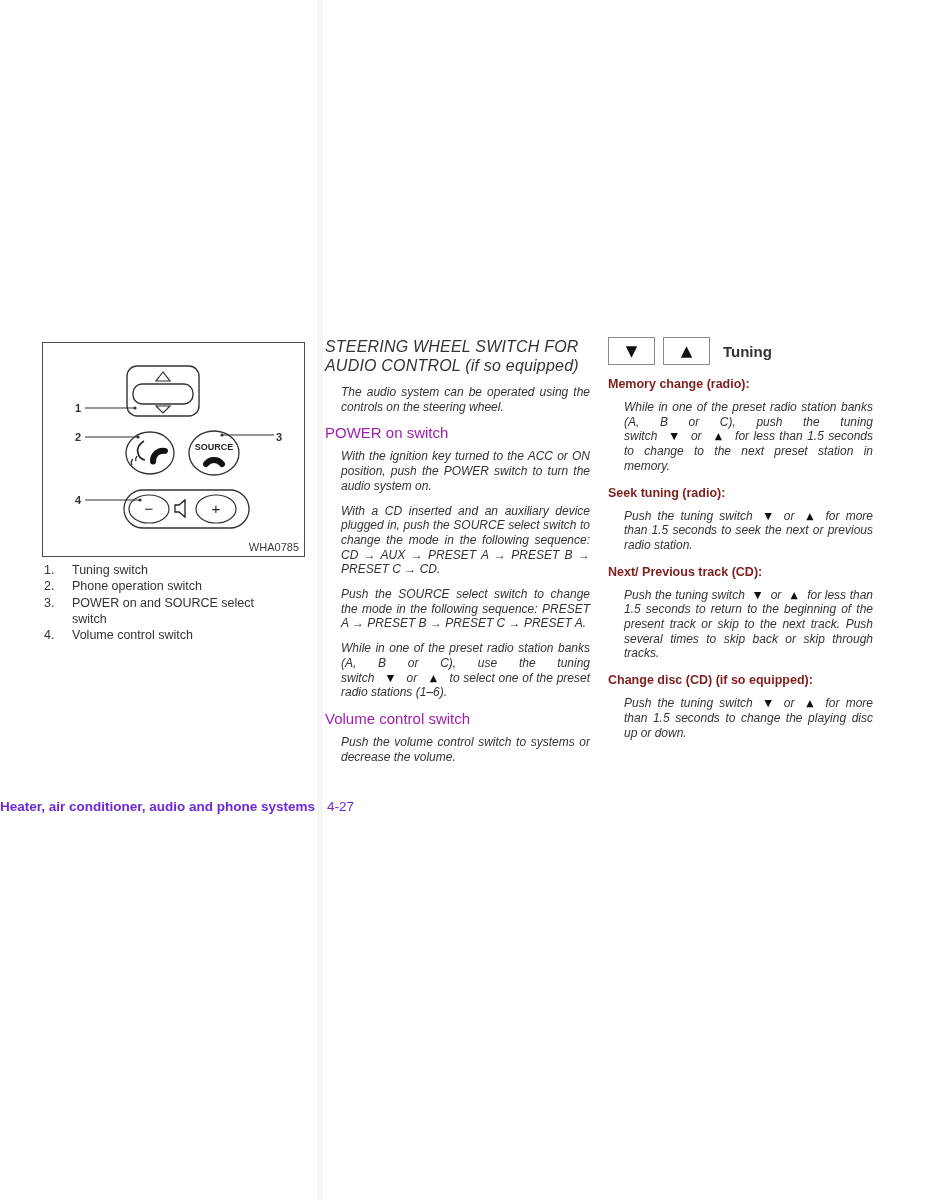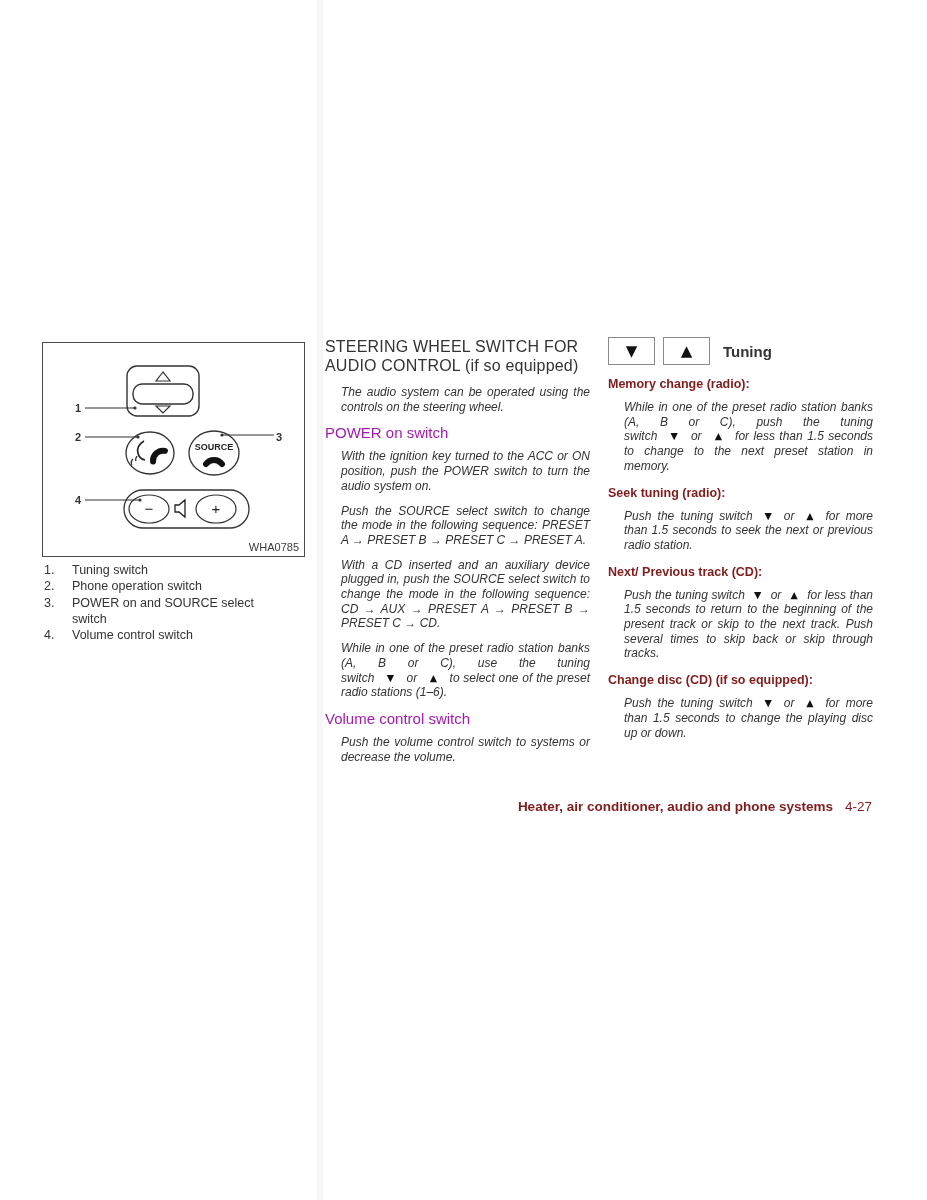--- a/index.html
+++ b/index.html
@@ -14,38 +14,38 @@
                 border:1.5px solid #4a4a4a; background:#fff; }
   .caption { position:absolute; left:44px; top:562px; width:256px; font-size:12.5px; line-height:16.3px; color:#333; }
   .caption-row { display:flex; }
   .caption-num { width:28px; flex:0 0 28px; }
   .caption-text { width:200px; }
 
   
   .col-mid { position:absolute; left:325px; top:338px; width:265px; }
   .col-right { position:absolute; left:608px; top:335px; width:265px; }
 
-  h1.doc { font-size:16px; font-weight:normal; line-height:18.5px; color:#333; letter-spacing:0.2px; margin:0 0 10px 0; }
+  h1.doc { font-size:16px; font-weight:normal; line-height:18.5px; color:#333; letter-spacing:0.2px; margin:0 0 10px 0;font-style:italic; }
   h2.doc { font-size:15px; font-weight:normal; color:#a21caf; margin:10px 0 8px 0; line-height:17px; }
   h3.doc { font-size:12.5px; font-weight:bold; color:#7f1d1d; margin:12px 0 8px 0; line-height:15px; }
   p.doc { font-size:12px; line-height:14.7px; text-align:justify; color:#333; margin:0 0 10px 16px;font-style:italic; }
   p.doc:last-child { margin-bottom:0; }
 
   .tri { font-family:"DejaVu Sans",sans-serif; font-size:9.5px; margin:0 9px; vertical-align:1px; color:#111; }
   .tri-wide { margin:0 12px; }
 
   
   .tuning-row { display:flex; align-items:center; margin:2px 0 10px 0; }
   .tri-btn { width:47px; height:28px; border:1.5px solid #8a8a8a; background:#fff;
              display:flex; align-items:center; justify-content:center; margin-right:8px; }
   .tri-btn span { font-family:"DejaVu Sans",sans-serif; font-size:15px; color:#111; line-height:1; }
   .tuning-label { font-size:15px; color:#333; margin-left:5px;font-weight:bold; }
 
   
-  .footer { position:absolute; left:0; top:799px; width:872px; text-align:right; font-size:13.5px; color:#7f1d1d;padding-left:46px; }
+  .footer { position:absolute; left:0; top:799px; width:872px; font-size:13.5px; color:#6d28d9; }
   .footer .ftitle { font-weight:bold; }
   .footer .fpage { font-weight:normal; margin-left:12px; }
 </style>
 </head>
 <body>
 
 <div id="page">
 
   <div class="divider"></div>
 
@@ -124,22 +124,22 @@
     </div>
   </div>
 
   <div class="col-mid">
     <h1 class="doc">STEERING WHEEL SWITCH FOR AUDIO CONTROL (if so equipped)</h1>
     <p class="doc">The audio system can be operated using the controls on the steering wheel.</p>
 
     <h2 class="doc">POWER on switch</h2>
     <p class="doc">With the ignition key turned to the ACC or ON position, push the POWER switch to turn the audio system on.</p>
 
+    <p class="doc">With a CD inserted and an auxiliary device plugged in, push the SOURCE select switch to change the mode in the following sequence: CD → AUX → PRESET A → PRESET B → PRESET C → CD.</p>
     <p class="doc">Push the SOURCE select switch to change the mode in the following sequence: PRESET A → PRESET B → PRESET C → PRESET A.</p>
-    <p class="doc">With a CD inserted and an auxiliary device plugged in, push the SOURCE select switch to change the mode in the following sequence: CD → AUX → PRESET A → PRESET B → PRESET C → CD.</p>
     <p class="doc"><span>While in one of the preset radio station banks (A, B or C), use the tuning switch</span><span class="tri tri-wide">▼</span><span>or</span><span class="tri tri-wide">▲</span><span>to select one of the preset radio stations (1–6).</span></p>
 
     <h2 class="doc">Volume control switch</h2>
     <p class="doc">Push the volume control switch to systems or decrease the volume.</p>
   </div>
 
   <div class="col-right">
     <div class="tuning-row">
       <div class="tri-btn">
           <span>▼</span>

